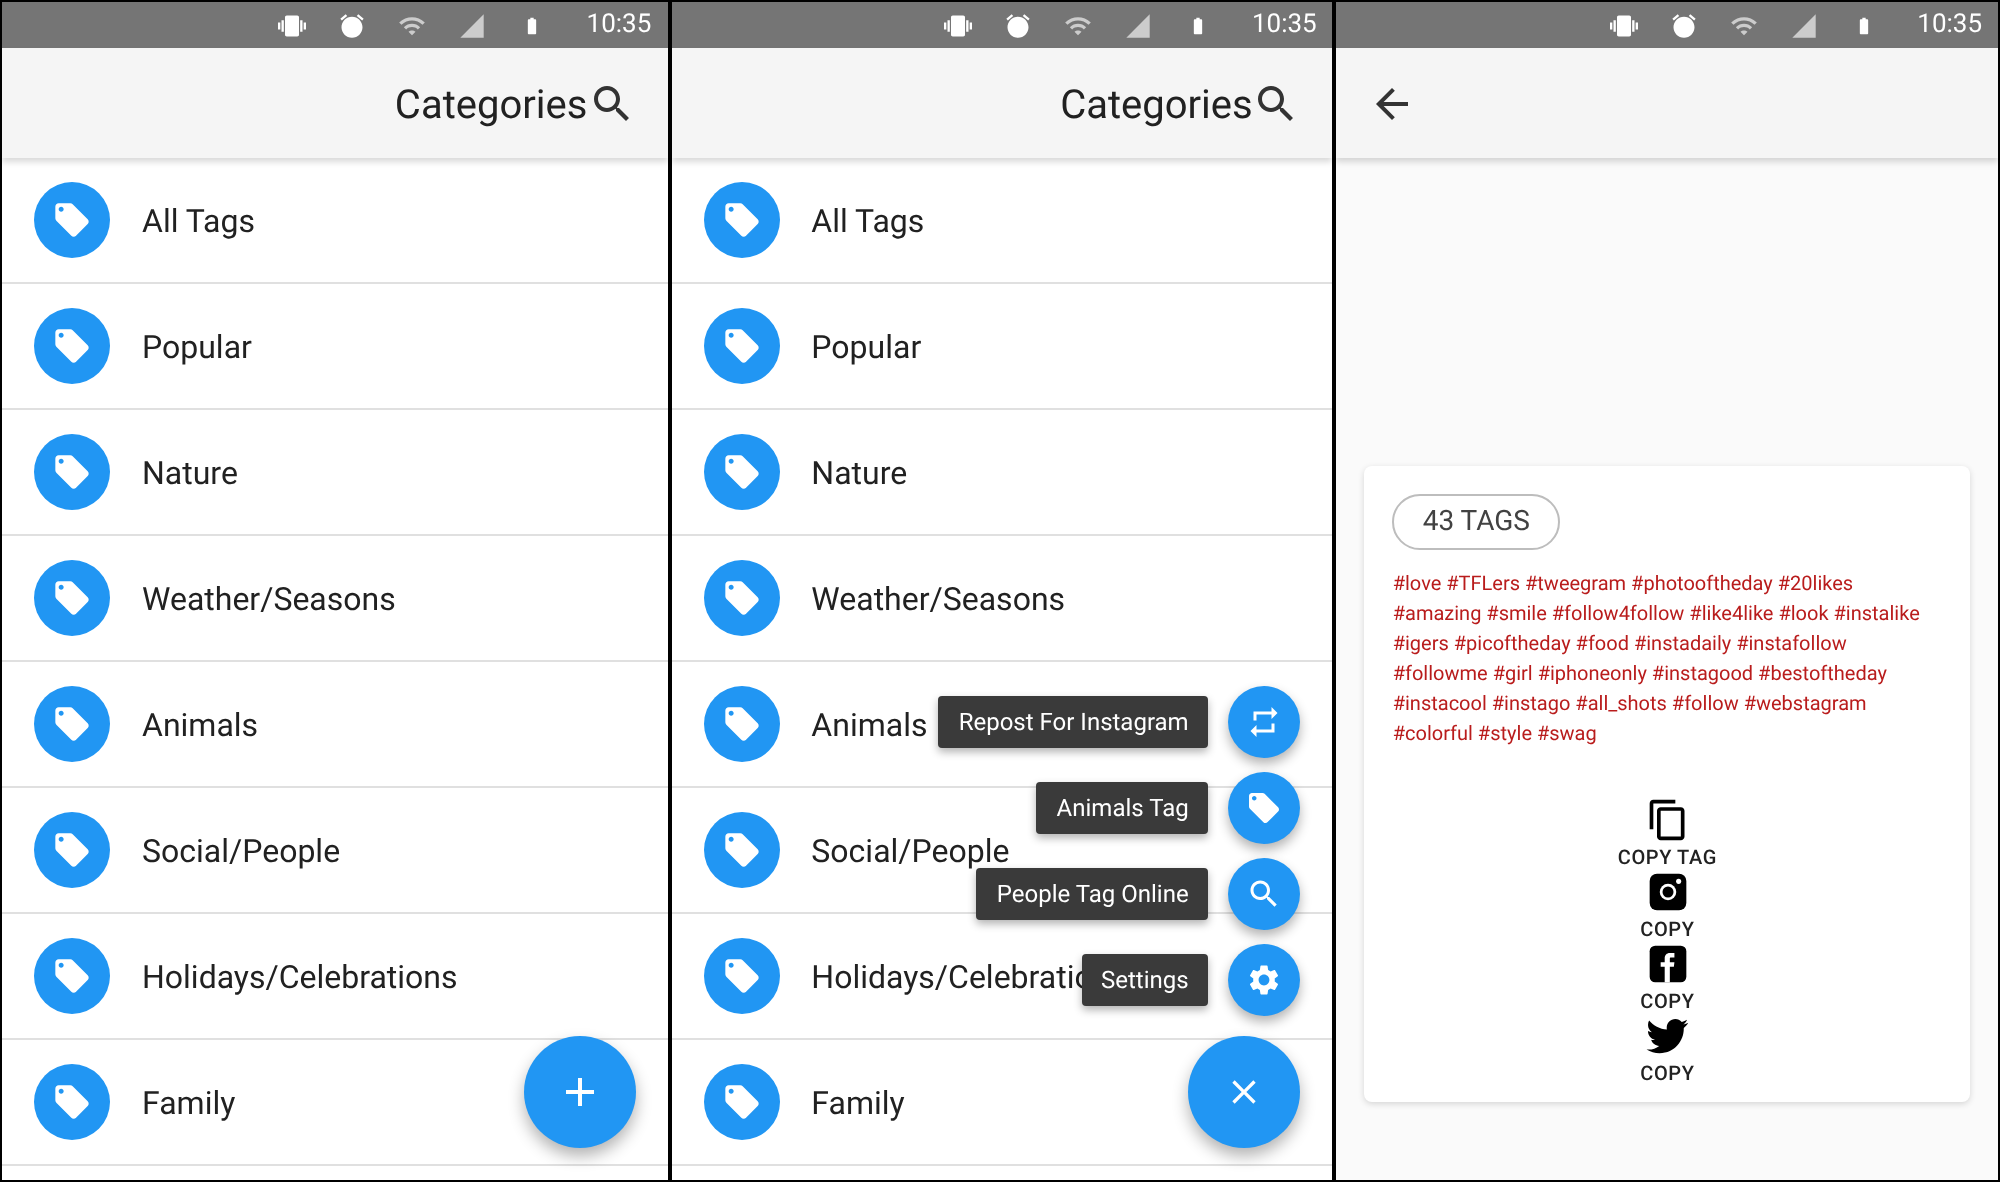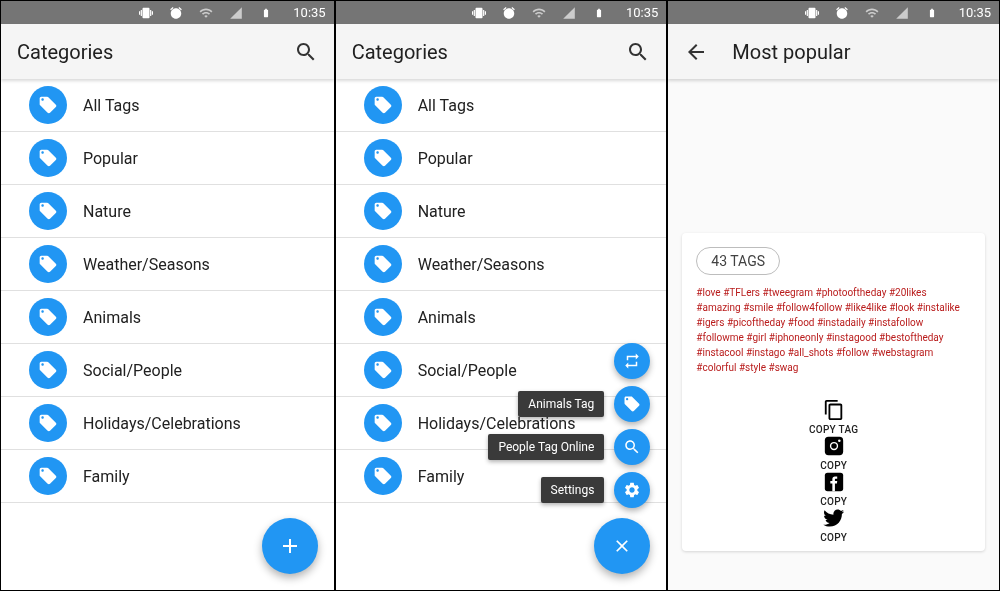--- a/index.html
+++ b/index.html
@@ -5,27 +5,27 @@
 * { box-sizing: border-box; margin: 0; padding: 0; }
 body { font-family: Roboto, Arial, sans-serif; background: #fff; width: 1000px; height: 591px; overflow: hidden; }
 .container { display: flex; width: 1000px; height: 591px; border: 1px solid #000; }
 .screen { width: 333px; height: 589px; background: #fff; position: relative; overflow: hidden; }
 .screen + .screen { border-left: 2px solid #000; }
 
 .statusbar { height: 23px; background: #757575; display: flex; align-items: center; justify-content: flex-end; padding: 0 8px; color: #fff; font-size: 12px; gap: 16px; }
 .sb-icon { width: 14px; height: 14px; display: flex; align-items: center; justify-content: center; }
 .sb-time { margin-left: 4px; font-size: 13px; }
 
-.appbar { height: 55px; background: #f5f5f5; display: flex; align-items: center; padding: 0 16px; box-shadow: 0 2px 3px rgba(0,0,0,0.15); position: relative; z-index: 2; }
+.appbar { height: 55px; background: #f5f5f5; display: flex; align-items: center; padding: 0 16px; box-shadow: 0 2px 3px rgba(0,0,0,0.15); position: relative; z-index: 2; text-align: right; }
 .appbar-title { font-size: 20px; color: #212121; font-weight: 400; flex: 1; }
 .appbar-search { width: 24px; height: 24px; color: #333; }
 .appbar-back { width: 24px; height: 24px; color: #333; margin-right: 24px; }
 
 .list { overflow: hidden; }
-.list-item { height: 53px; display: flex; align-items: center; padding: 0 28px; border-bottom: 1px solid #e0e0e0; }
+.list-item { height: 63px; display: flex; align-items: center; padding: 0 16px; border-bottom: 1px solid #e0e0e0; }
 .tag-circle { width: 38px; height: 38px; border-radius: 50%; background: #2196f3; display: flex; align-items: center; justify-content: center; margin-right: 16px; flex-shrink: 0; }
 .tag-circle svg { fill: #fff; }
 .item-label { font-size: 16px; color: #212121; }
 
 .fab { position: absolute; bottom: 16px; right: 16px; width: 56px; height: 56px; border-radius: 50%; background: #2196f3; display: flex; align-items: center; justify-content: center; box-shadow: 0 4px 8px rgba(0,0,0,0.3); z-index: 10; }
 .fab svg { fill: #fff; }
 
 .speeddial { position: absolute; right: 16px; bottom: 82px; display: flex; flex-direction: column; gap: 7px; z-index: 10; align-items: flex-end; }
 .sd-row { display: flex; align-items: center; gap: 10px; }
 .sd-label { background: #3a3a3a; color: #fff; font-size: 12px; padding: 6px 10px; border-radius: 2px; box-shadow: 0 2px 4px rgba(0,0,0,0.3); white-space: nowrap; }
@@ -252,20 +252,21 @@
             <svg viewBox="0 0 24 24" width="20" height="20">
               <path d="M21.41 11.58l-9-9C12.05 2.22 11.55 2 11 2H4c-1.1 0-2 .9-2 2v7c0 .55.22 1.05.59 1.42l9 9c.36.36.86.58 1.41.58.55 0 1.05-.22 1.41-.59l7-7c.37-.36.59-.86.59-1.41 0-.55-.23-1.06-.59-1.42zM5.5 7C4.67 7 4 6.33 4 5.5S4.67 4 5.5 4 7 4.67 7 5.5 6.33 7 5.5 7z"></path>
             </svg>
           </div>
           <span class="item-label">Family</span>
         </div>
     </div>
 
     <div class="speeddial">
       <div class="sd-row">
+          <span class="sd-label">Repost For Instagram</span>
           <span class="sd-btn">
             <svg viewBox="0 0 24 24">
               <path d="M7 7h10v3l4-4-4-4v3H5v6h2V7zm10 10H7v-3l-4 4 4 4v-3h12v-6h-2v4z"></path>
             </svg>
           </span>
         </div>
       <div class="sd-row">
           <span class="sd-label">Animals Tag</span>
           <span class="sd-btn">
             <svg viewBox="0 0 24 24">
@@ -323,21 +324,20 @@
           <svg viewBox="0 0 24 24" width="10" height="14" fill="#fff">
             <path d="M15.67 4H14V2h-4v2H8.33C7.6 4 7 4.6 7 5.33v15.33C7 21.4 7.6 22 8.33 22h7.33c.74 0 1.34-.6 1.34-1.33V5.33C17 4.6 16.4 4 15.67 4z"></path>
           </svg>
         </span>
       <span class="sb-time">10:35</span>
     </div>
     <div class="appbar">
       <div class="appbar-back"><svg viewBox="0 0 24 24" width="24" height="24" fill="#333">
             <path d="M20 11H7.83l5.59-5.59L12 4l-8 8 8 8 1.41-1.41L7.83 13H20v-2z"></path>
           </svg></div>
-      <div class="appbar-title">Most popular</div>
     </div>
     <div class="detail-body">
       <div class="card">
         <div class="tag-count">43 TAGS</div>
         <div class="hashtags">#love #TFLers #tweegram #photooftheday #20likes #amazing #smile #follow4follow #like4like #look #instalike #igers #picoftheday #food #instadaily #instafollow #followme #girl #iphoneonly #instagood #bestoftheday #instacool #instago #all_shots #follow #webstagram #colorful #style #swag</div>
         <div class="card-actions">
           <div class="ca-btn">
             <svg viewBox="0 0 24 24">
                 <path d="M16 1H4c-1.1 0-2 .9-2 2v14h2V3h12V1zm3 4H8c-1.1 0-2 .9-2 2v14c0 1.1.9 2 2 2h11c1.1 0 2-.9 2-2V7c0-1.1-.9-2-2-2zm0 16H8V7h11v14z"></path>
               </svg>

